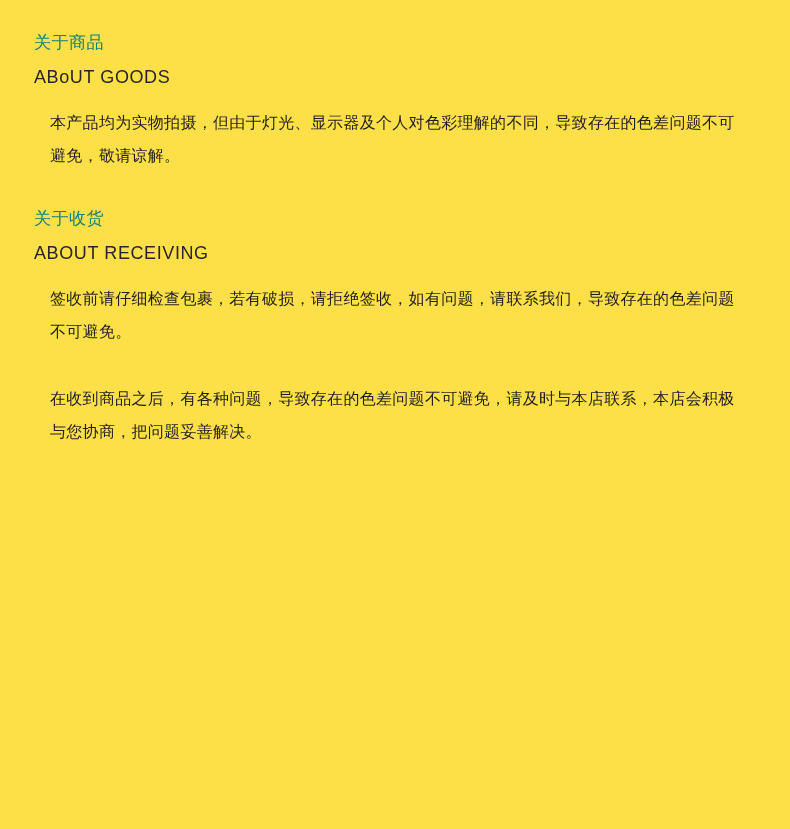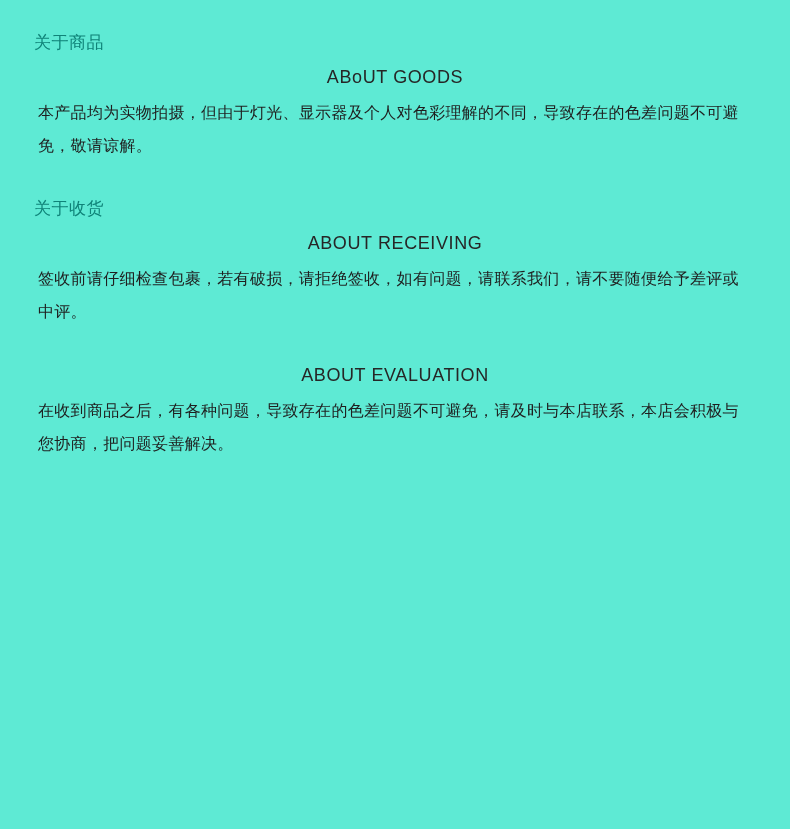--- a/index.html
+++ b/index.html
@@ -12,21 +12,21 @@
     height: 829px;
     font-family: "Liberation Sans", sans-serif;
     color: #1d1d1d;
     overflow: hidden;
   }
   .page {
     box-sizing: border-box;
     width: 790px;
     height: 829px;
     padding: 30px 34px 12px 34px;
-    background: #5eead4;
+    background: #fde047;
   }
   .section {
     margin-bottom: 34px;
   }
   .section:last-child {
     margin-bottom: 0;
   }
   .zh-title {
     font-size: 17px;
     line-height: 26px;
@@ -35,49 +35,47 @@
     margin: 0 0 8px 0;
     font-weight: normal;
   }
   .en-title {
     font-size: 18px;
     line-height: 26px;
     color: #262626;
     letter-spacing: 0.6px;
     margin: 0 0 6px 0;
     font-weight: normal;
-    text-align: center;
   }
   .body-text {
     font-size: 16px;
     line-height: 33px;
     color: #1f1f1f;
     letter-spacing: 0.3px;
-    margin: 4px;
+    margin: 16px;
     max-width: 730px;
   }
 </style>
 </head>
 <body>
 
 <div class="page">
 
   <div class="section">
     <h3 class="zh-title">关于商品</h3>
     <h4 class="en-title">ABoUT GOODS</h4>
     <p class="body-text">本产品均为实物拍摄，但由于灯光、显示器及个人对色彩理解的不同，导致存在的色差问题不可避免，敬请谅解。</p>
   </div>
 
   <div class="section">
   </div>
 
   <div class="section">
     <h3 class="zh-title">关于收货</h3>
     <h4 class="en-title">ABOUT RECEIVING</h4>
-    <p class="body-text">签收前请仔细检查包裹，若有破损，请拒绝签收，如有问题，请联系我们，请不要随便给予差评或中评。</p>
+    <p class="body-text">签收前请仔细检查包裹，若有破损，请拒绝签收，如有问题，请联系我们，导致存在的色差问题不可避免。</p>
   </div>
 
   <div class="section">
-    <h4 class="en-title">ABOUT EVALUATION</h4>
     <p class="body-text">在收到商品之后，有各种问题，导致存在的色差问题不可避免，请及时与本店联系，本店会积极与您协商，把问题妥善解决。</p>
   </div>
 
 </div>
 
 </body></html>

